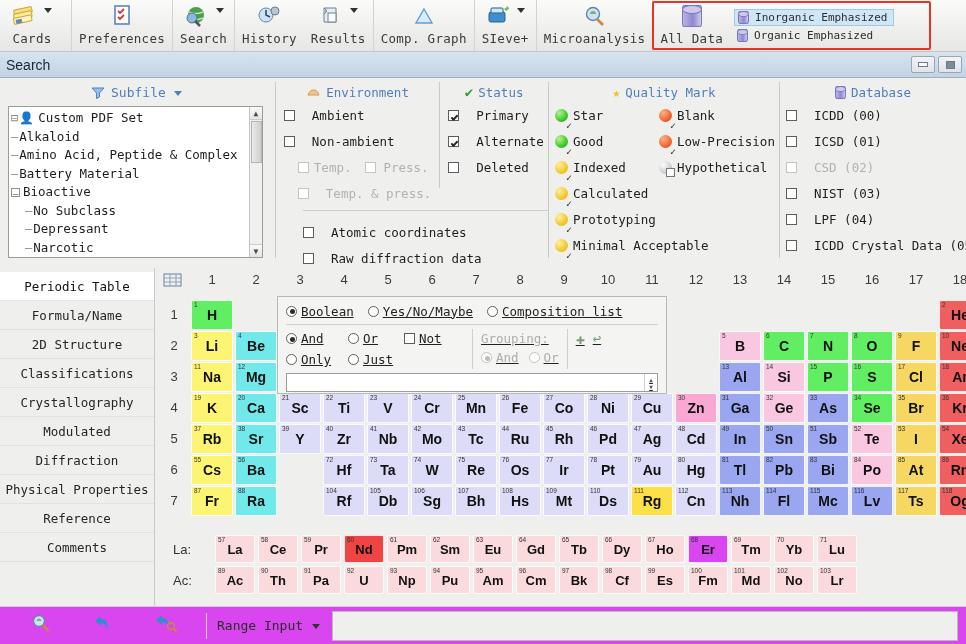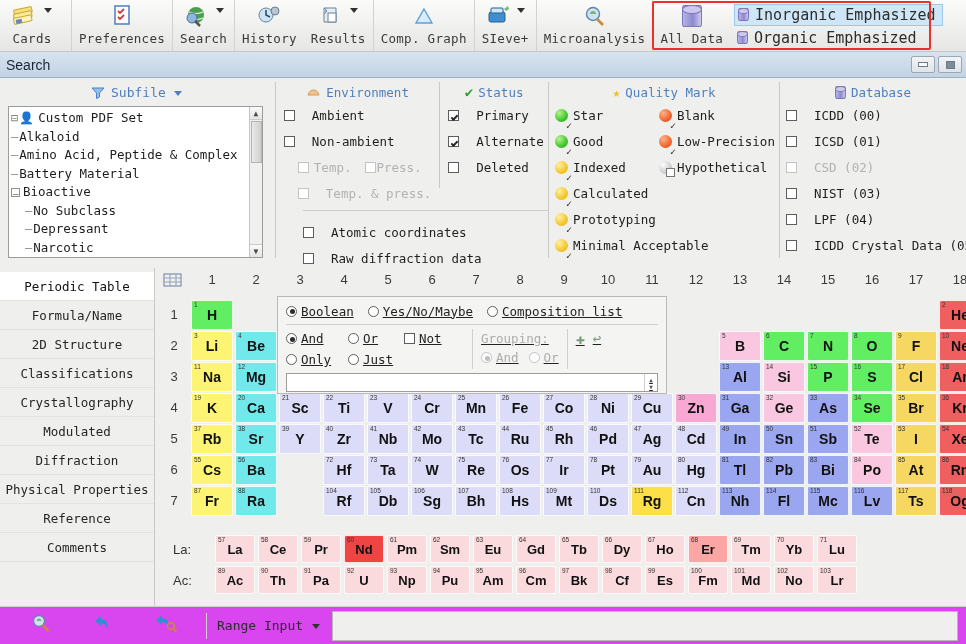--- a/index.html
+++ b/index.html
@@ -42,21 +42,21 @@
   }
 
   
   .redbox {
     position: absolute; left: 652px; top: 1px; width: 279px; height: 49px;
     border: 2px solid #e8322a; border-radius: 2px; pointer-events: none;
   }
   .emph-col { display: flex; flex-direction: column; justify-content: center; padding: 2px 4px; gap: 2px; }
   .emph-row {
     display: flex; align-items: center; gap: 6px;
-    font-family: "DejaVu Sans Mono", monospace; font-size: 15px;
+    font-family: "DejaVu Sans Mono", monospace; font-size: 11px;
     padding: 1px 6px 1px 3px; white-space: nowrap; color: #2d2d2d;
   }
   .emph-row.sel { background: #cfe6f7; border: 1px solid #9dc8e8; }
   .dbcyl {
     width: 11px; height: 13px; border-radius: 2px/4px;
     background: linear-gradient(90deg,#b9b5e4,#8e88cf 55%,#cfcbee);
     border: 1px solid #7c76c0; position: relative; flex: 0 0 auto;
   }
   .dbcyl:before {
     content:""; position:absolute; left:-1px; top:-1px; right:-1px; height:4px;
@@ -504,21 +504,21 @@
       </div>
       <div class="chk-row">
         <span class="cbox"></span>
         <span>Non-ambient</span>
       </div>
       <div class="chk-row indent sub-chk" style="gap:14px;">
         <span style="display:flex;align-items:center;gap:5px;">
           <span class="cbox dim"></span>
           <span class="dim" style="color:#b2b2b2;">Temp.</span>
         </span>
-        <span style="display:flex;align-items:center;gap:0;">
+        <span style="display:flex;align-items:center;gap:7px;">
           <span class="cbox dim"></span>
           <span style="color:#b2b2b2;">Press.</span>
         </span>
       </div>
       <div class="chk-row indent">
         <span class="cbox dim"></span>
         <span style="color:#b2b2b2;">Temp. &amp; press.</span>
       </div>
     </div>
 
@@ -1095,21 +1095,21 @@
             <span class="sym">Tb</span>
           </div>
           <div class="cell sm" style="left: 447px; top: 267px; background: rgb(250, 218, 220);">
             <span class="num">66</span>
             <span class="sym">Dy</span>
           </div>
           <div class="cell sm" style="left: 490px; top: 267px; background: rgb(250, 218, 220);">
             <span class="num">67</span>
             <span class="sym">Ho</span>
           </div>
-          <div class="cell sm" style="left: 533px; top: 267px; background: #fca5a5; padding-left: 32px;">
+          <div class="cell sm" style="left: 533px; top: 267px; background: #d946ef; padding-left: 32px;">
             <span class="num">68</span>
             <span class="sym">Er</span>
           </div>
           <div class="cell sm" style="left: 576px; top: 267px; background: rgb(250, 218, 220);">
             <span class="num">69</span>
             <span class="sym">Tm</span>
           </div>
           <div class="cell sm" style="left: 619px; top: 267px; background: rgb(250, 218, 220);">
             <span class="num">70</span>
             <span class="sym">Yb</span>

